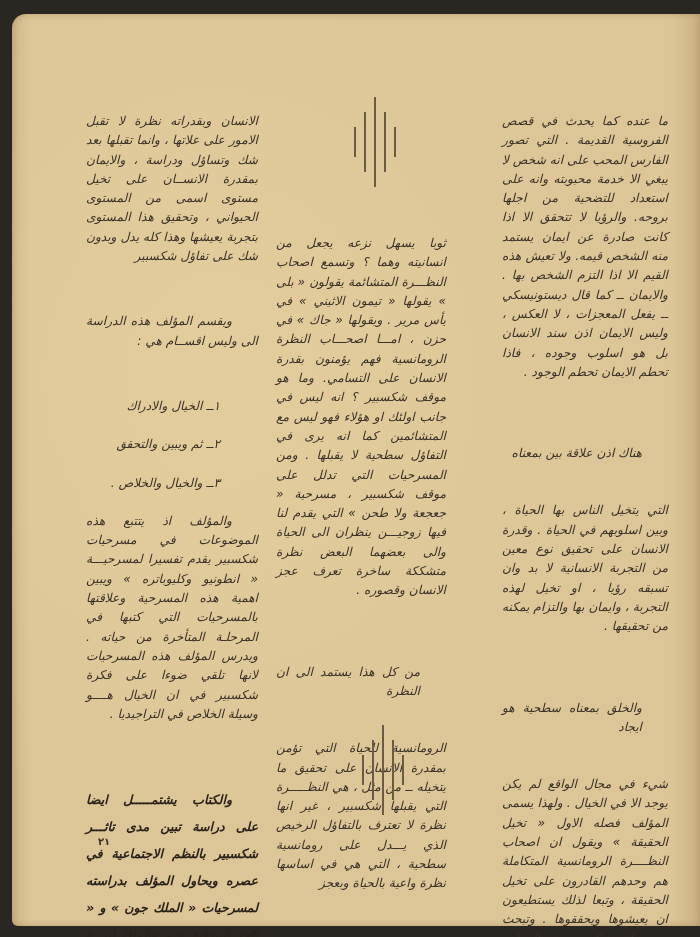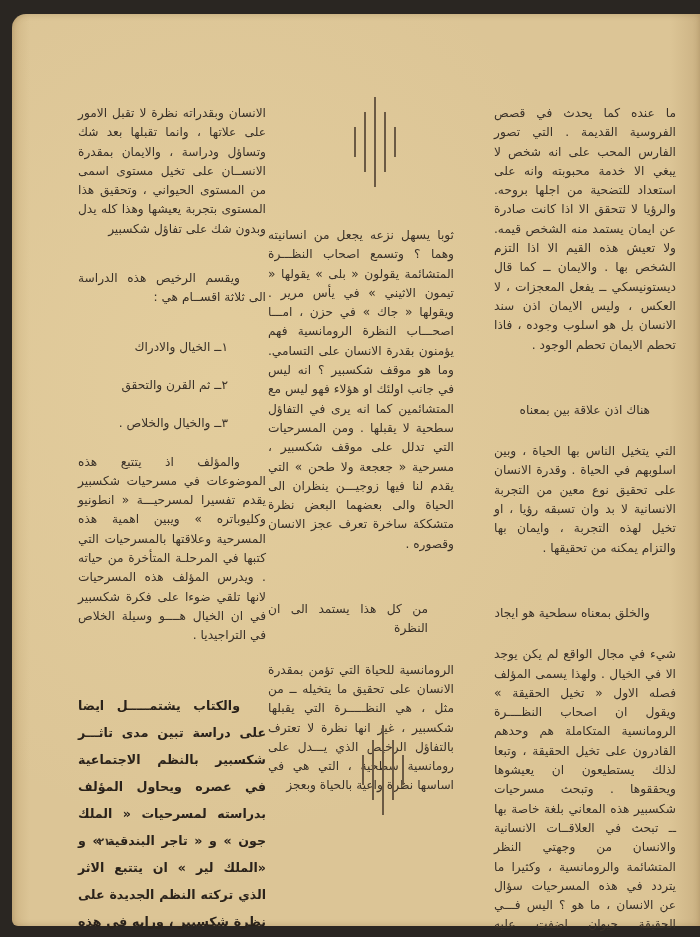--- a/index.html
+++ b/index.html
@@ -32,21 +32,22 @@
   .col {
     position: absolute;
     direction: rtl;
     text-align: justify;
     text-align-last: right;
     color: #3a3128;
     font-size: 12.2px;
     line-height: 19.3px;
   }
   .col p {
-    margin: 4px;
+    margin: 12px;
+    font-style: italic;
   }
   .col-right { left: 478px; top: 86px; width: 190px; }
   .col-mid   { left: 252px; top: 208px; width: 194px; }
   .col-left  { left: 62px;  top: 86px; width: 196px; }
 
   .indent { padding-right: 26px; }
   .gap-s { height: 14px; }
   .gap-m { height: 22px; }
   .gap-l { height: 38px; }
 
@@ -122,24 +123,24 @@
     <div class="bar" style="left:0px; top:30px; height:30px;"></div>
     <div class="bar" style="left:10px; top:15px; height:60px;"></div>
     <div class="bar" style="left:20px; top:0px; height:90px;"></div>
     <div class="bar" style="left:30px; top:15px; height:60px;"></div>
     <div class="bar" style="left:40px; top:30px; height:30px;"></div>
   </div>
 
   <div class="col col-left">
     <p>الانسان وبقدراته نظرة لا تقبل الامور على علاتها ، وانما تقبلها بعد شك وتساؤل ودراسة ، والايمان بمقدرة الانســان على تخيل مستوى اسمى من المستوى الحيواني ، وتحقيق هذا المستوى بتجربة يعيشها وهذا كله يدل وبدون شك على تفاؤل شكسبير</p>
     <div class="gap-m"></div>
-    <p style="text-indent:26px;">ويقسم الرخيص هذه الدراسة الى ثلاثة اقســام هي :</p>
+    <p style="text-indent:26px;">ويقسم المؤلف هذه الدراسة الى وليس اقســام هي :</p>
     <div class="gap-m"></div>
     <p class="list-item">١ــ الخيال والادراك</p>
-    <p class="list-item">٢ــ ثم القرن والتحقق</p>
+    <p class="list-item">٢ــ ثم ويبين والتحقق</p>
     <p class="list-item">٣ــ والخيال والخلاص .</p>
     <p style="text-indent:26px;">والمؤلف اذ يتتبع هذه الموضوعات في مسرحيات شكسبير يقدم تفسيرا لمسرحيـــة « انطونيو وكليوباتره » ويبين اهمية هذه المسرحية وعلاقتها بالمسرحيات التي كتبها في المرحلـة المتأخرة من حياته . ويدرس المؤلف هذه المسرحيات لانها تلقي ضوءا على فكرة شكسبير في ان الخيال هــــو وسيلة الخلاص في التراجيديا .</p>
     <div class="gap-l"></div>
     <p class="bold" style="text-indent:26px;">والكتاب يشتمـــــل ايضا على دراسة تبين مدى تاثـــر شكسبير بالنظم الاجتماعية في عصره ويحاول المؤلف بدراسته لمسرحيات « الملك جون » و « تاجر البندقية » و «الملك لير » ان يتتبع الاثر الذي تركته النظم الجديدة على نظرة شكسبير ، ورايه في هذه النظم ، وكيف تاثرت رؤياه الماساوية بالصــراع الفكري الذي ساد القرن السادس عشر .</p>
   </div>
 
   <div class="page-number">٢١</div>
 </div>
 
 </body></html>

